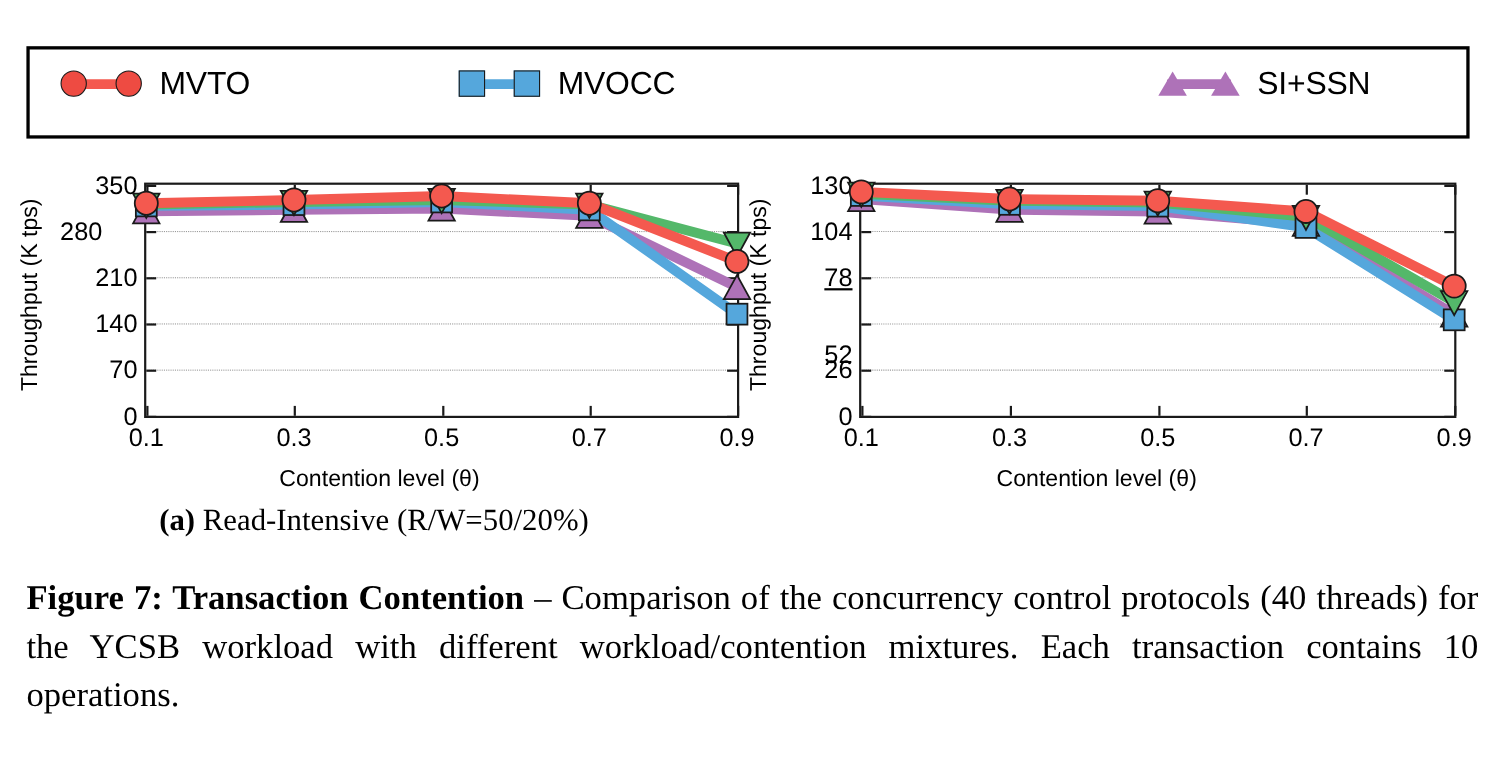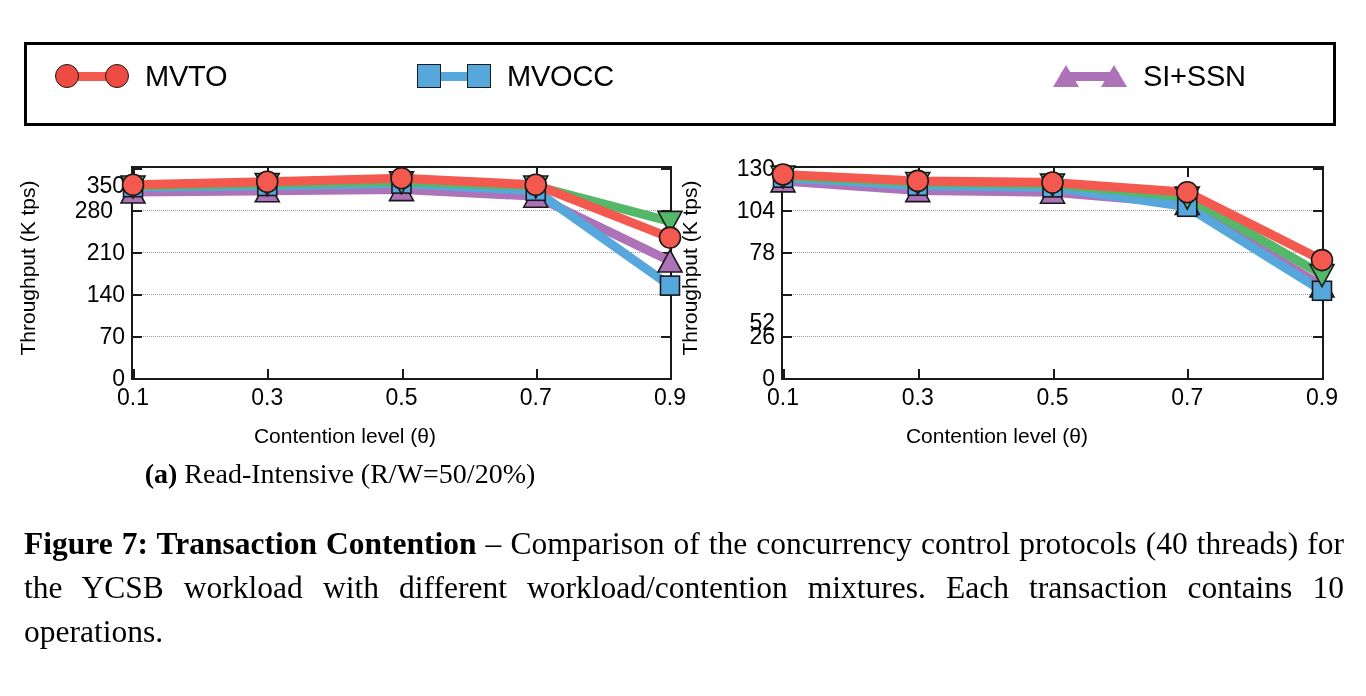--- a/index.html
+++ b/index.html
@@ -267,24 +267,24 @@
         <div class="ytick-mark" style="top: 126px;"></div>
         <div class="ytick-mark rightside" style="top: 126px;"></div>
         <div class="ytick-label" style="top: 126px; right: 545px;">140</div>
         <div class="gridline" style="top: 84px;"></div>
         <div class="ytick-mark" style="top: 84px;"></div>
         <div class="ytick-mark rightside" style="top: 84px;"></div>
         <div class="ytick-label" style="top: 84px; right: 545px;">210</div>
         <div class="gridline" style="top: 42px;"></div>
         <div class="ytick-mark" style="top: 42px;"></div>
         <div class="ytick-mark rightside" style="top: 42px;"></div>
-        <div class="ytick-label" style="top: 42px; right: 557px;">280</div>
+        <div class="ytick-label" style="top: 42px; right: 577px;">280</div>
         <div class="ytick-mark" style="top: 0px;"></div>
         <div class="ytick-mark rightside" style="top: 0px;"></div>
-        <div class="ytick-label" style="top: 17px; right: 545px;">350</div>
+        <div class="ytick-label" style="top: 0px; right: 545px;">350</div>
         <div class="xtick-mark" style="left: 0px;"></div>
         <div class="xtick-mark" style="left: 0px; bottom: auto; top: 0px;"></div>
         <div class="xtick-label" style="left: -45px; top: 218px;">0.1</div>
         <div class="xtick-mark" style="left: 134.25px;"></div>
         <div class="xtick-mark" style="left: 134.25px; bottom: auto; top: 0px;"></div>
         <div class="xtick-label" style="left: 89.25px; top: 218px;">0.3</div>
         <div class="xtick-mark" style="left: 268.5px;"></div>
         <div class="xtick-mark" style="left: 268.5px; bottom: auto; top: 0px;"></div>
         <div class="xtick-label" style="left: 223.5px; top: 218px;">0.5</div>
         <div class="xtick-mark" style="left: 402.75px;"></div>
@@ -335,21 +335,21 @@
         <div class="ytick-mark" style="top: 168px;"></div>
         <div class="ytick-mark rightside" style="top: 168px;"></div>
         <div class="ytick-label" style="top: 168px; right: 547px;">26</div>
         <div class="gridline" style="top: 126px;"></div>
         <div class="ytick-mark" style="top: 126px;"></div>
         <div class="ytick-mark rightside" style="top: 126px;"></div>
         <div class="ytick-label" style="top: 126px; right: 547px; margin-top: 28px;">52</div>
         <div class="gridline" style="top: 84px;"></div>
         <div class="ytick-mark" style="top: 84px;"></div>
         <div class="ytick-mark rightside" style="top: 84px;"></div>
-        <div class="ytick-label" style="top: 84px; right: 547px;">78</div>
+        <div class="ytick-label" style="top: 84px; right: 547px; text-decoration: underline;">78</div>
         <div class="gridline" style="top: 42px;"></div>
         <div class="ytick-mark" style="top: 42px;"></div>
         <div class="ytick-mark rightside" style="top: 42px;"></div>
         <div class="ytick-label" style="top: 42px; right: 547px;">104</div>
         <div class="ytick-mark" style="top: 0px;"></div>
         <div class="ytick-mark rightside" style="top: 0px;"></div>
         <div class="ytick-label" style="top: 0px; right: 547px;">130</div>
         <div class="xtick-mark" style="left: 0px;"></div>
         <div class="xtick-mark" style="left: 0px; bottom: auto; top: 0px;"></div>
         <div class="xtick-label" style="left: -45px; top: 218px;">0.1</div>

